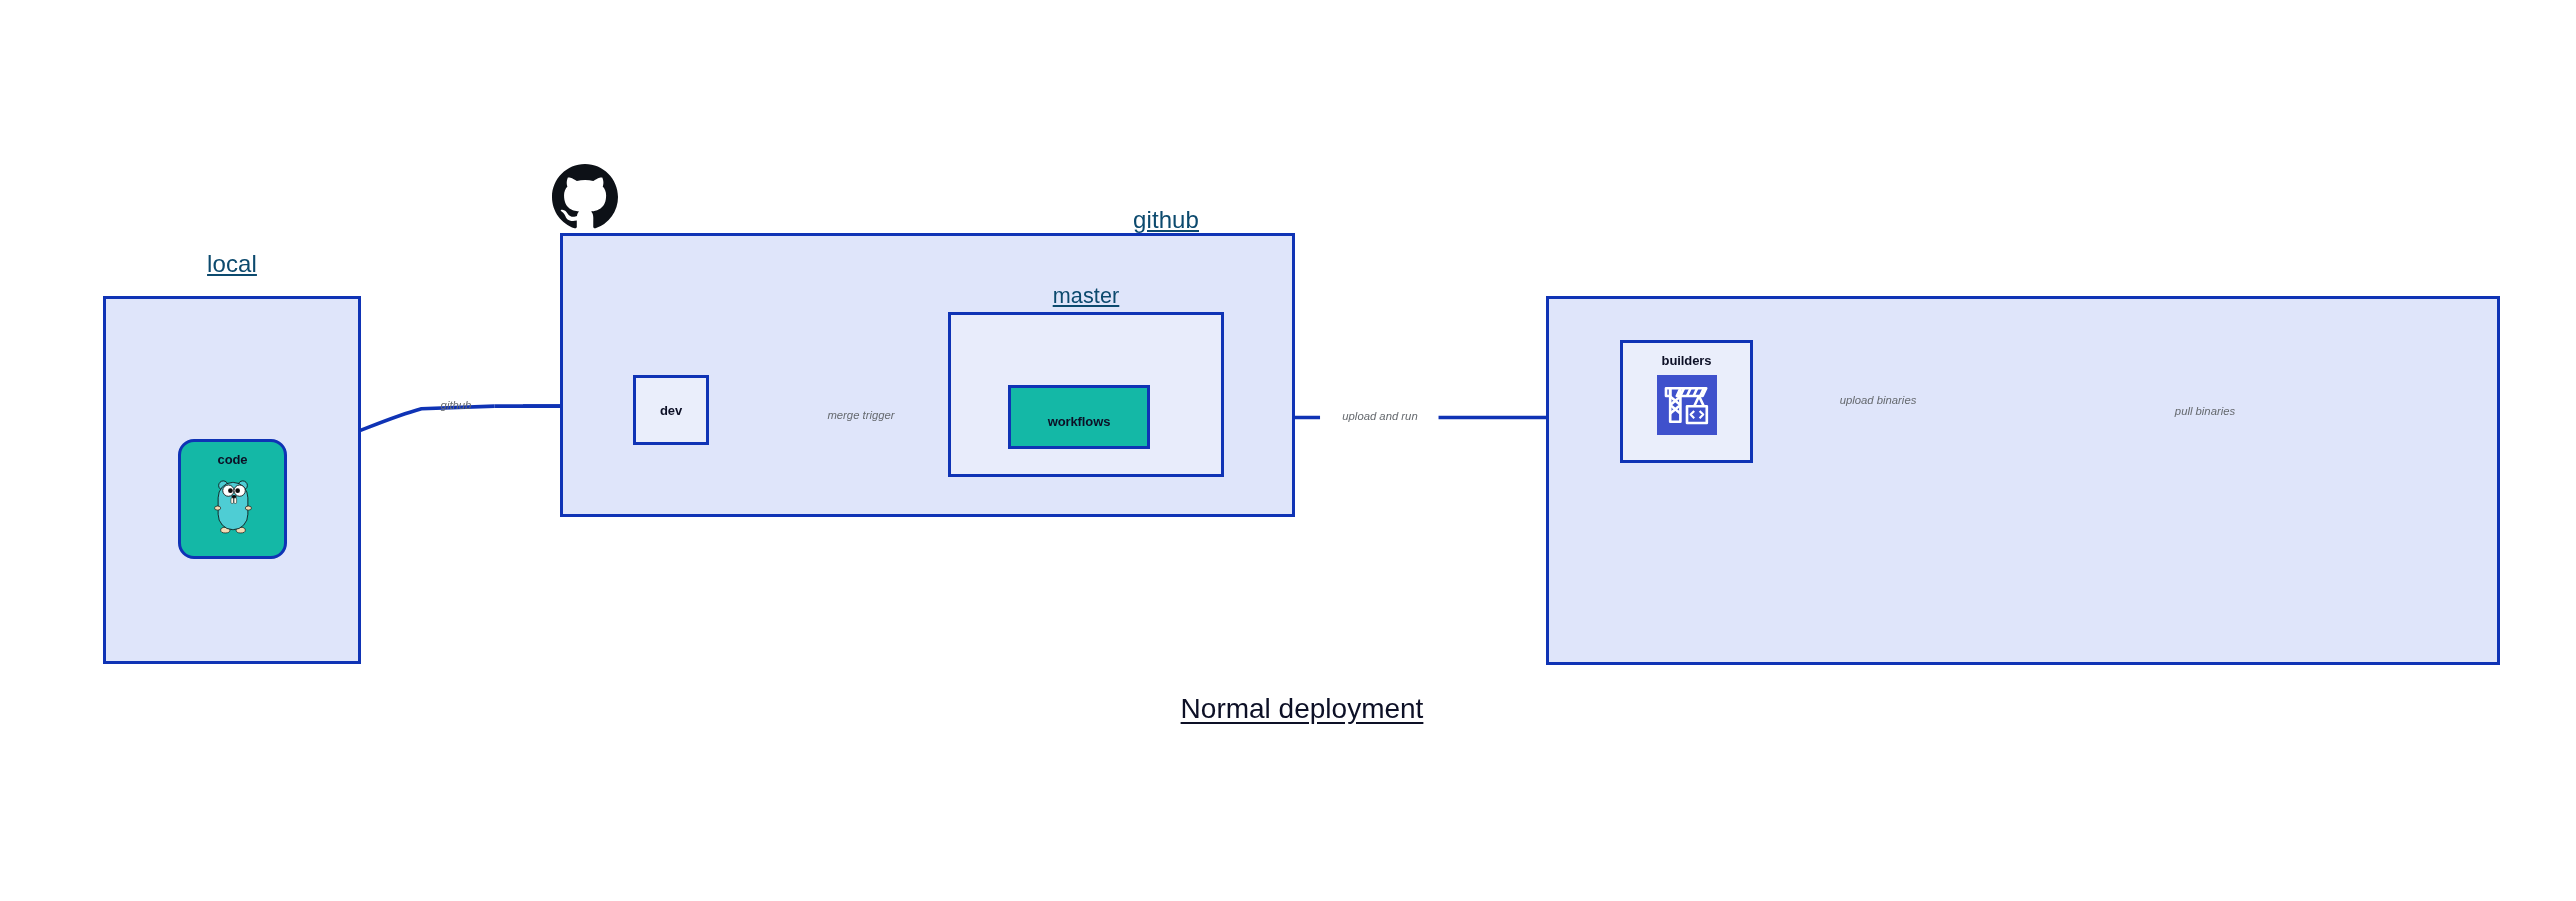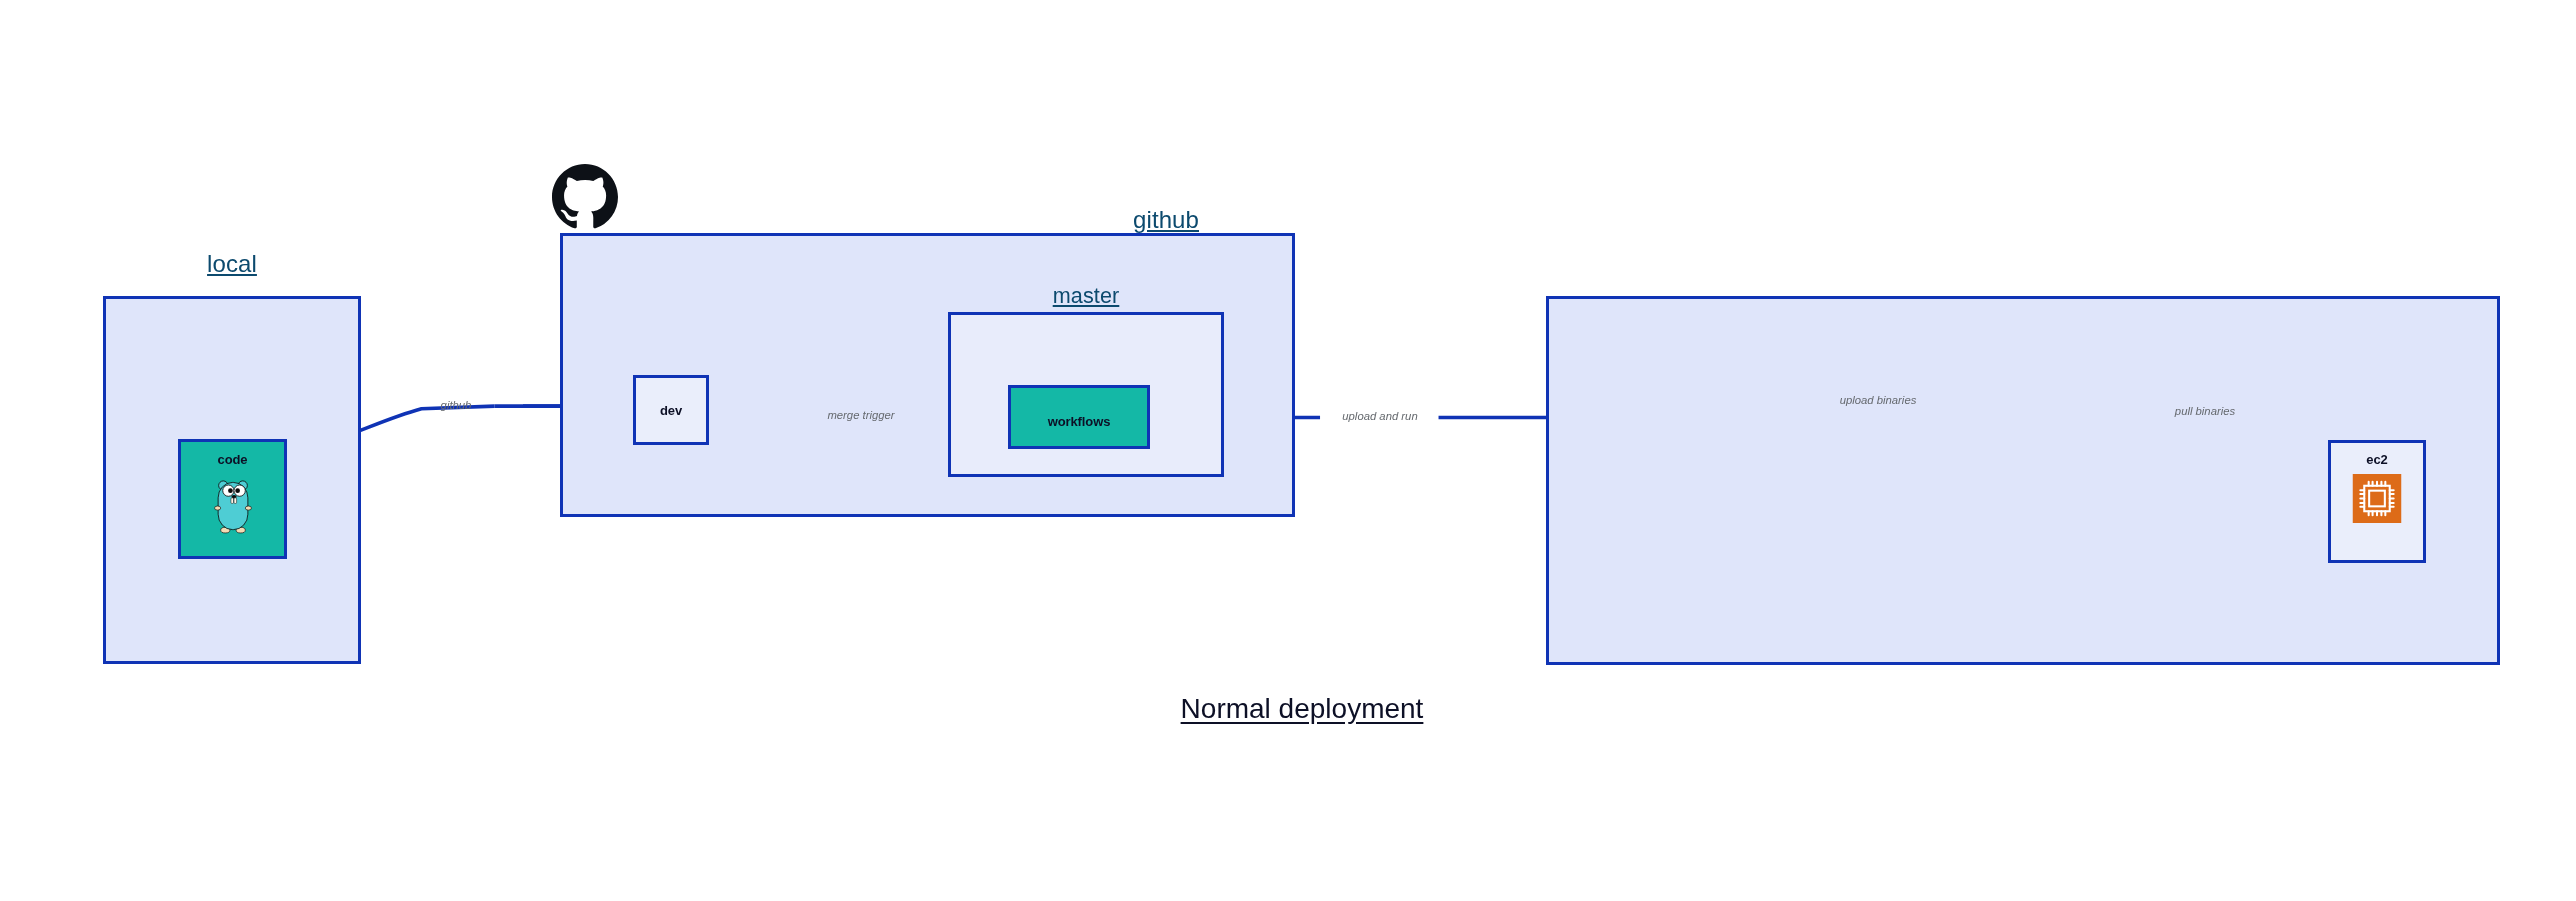--- a/index.html
+++ b/index.html
@@ -149,21 +149,21 @@
     <g>
       <path d="M4077,800 C4140,796 4180,806 4228,815" fill="none" stroke="#0f33b5" stroke-width="7"></path>
       <path d="M4331,834 C4390,860 4430,896 4494,934" fill="none" stroke="#0f33b5" stroke-width="7" marker-end="url(#arrowhead)"></path>
     </g>
   </svg>
 
   <div class="group-label" style="left:103px; top:250px; width:258px;">local</div>
 
   <div class="group-box" style="left:103px; top:296px; width:258px; height:368px;"></div>
 
-  <div class="node-box white" style="left:178px; top:439px; width:109px; height:120px;">
+  <div class="node-box white" style="left:178px; top:439px; width:109px; height:120px;border-radius:16px;">
     <div class="node-title" style="top:10.3px;">code</div>
     <div class="node-icon" style="top:34px; width:40px; height:58px;">
       <svg viewBox="0 0 78 112" width="40" height="58">
 
         <ellipse cx="20" cy="18" rx="9" ry="9" fill="#4ecdd4" stroke="#0b0b0b" stroke-width="1.6"></ellipse>
         <ellipse cx="58" cy="18" rx="9" ry="9" fill="#4ecdd4" stroke="#0b0b0b" stroke-width="1.6"></ellipse>
 
         <ellipse cx="24" cy="105" rx="9" ry="5.5" fill="#f4dcb4" stroke="#0b0b0b" stroke-width="1.3"></ellipse>
         <ellipse cx="54" cy="105" rx="9" ry="5.5" fill="#f4dcb4" stroke="#0b0b0b" stroke-width="1.3"></ellipse>
 
@@ -207,43 +207,46 @@
 
   <div class="sub-box" style="left:948px; top:312px; width:276px; height:165px;"></div>
 
   <div class="node-box white" style="left:1008px; top:385px; width:142px; height:64px;">
     <div class="node-title centered" style="margin-top:4.1px;">workflows</div>
   </div>
 
 
   <div class="group-box" style="left:1546px; top:296px; width:954px; height:369px;"></div>
 
-
-
-  <div class="node-box" style="left:2328px; top:440px; width:98px; height:123px;">
-    <div class="node-title" style="top:9.3px;">ec2</div>
-    <div class="node-icon" style="top:31px; width:49px; height:49px;">
-      <svg viewBox="0 0 100 100" width="49" height="49">
-        <rect x="0" y="0" width="100" height="100" fill="#dd6b18"></rect>
-        <g fill="none" stroke="#ffffff" stroke-width="4.2" stroke-linecap="round">
-          <rect x="24" y="24" width="52" height="52"></rect>
-          <rect x="34" y="34" width="32" height="32"></rect>
-
-          <path d="M33 24 L33 16 M41 24 L41 16 M50 24 L50 16 M59 24 L59 16 M67 24 L67 16"></path>
-
-          <path d="M33 76 L33 84 M41 76 L41 84 M50 76 L50 84 M59 76 L59 84 M67 76 L67 84"></path>
-
-          <path d="M24 33 L16 33 M24 41 L16 41 M24 50 L16 50 M24 59 L16 59 M24 67 L16 67"></path>
-
-          <path d="M76 33 L84 33 M76 41 L84 41 M76 50 L84 50 M76 59 L84 59 M76 67 L84 67"></path>
+  <div class="node-box" style="left:1620px; top:340px; width:133px; height:123px;">
+    <div class="node-title" style="top:10.3px;">builders</div>
+    <div class="node-icon" style="top:32px; width:60px; height:60px;">
+      <svg viewBox="0 0 100 100" width="60" height="60">
+        <rect x="0" y="0" width="100" height="100" fill="#3f51cc"></rect>
+        <g fill="none" stroke="#ffffff" stroke-width="4.4" stroke-linejoin="round">
+
+          <rect x="22" y="22" width="17" height="56"></rect>
+          <path d="M22 36 L39 50 M39 36 L22 50 M22 50 L39 64 M39 50 L22 64"></path>
+
+          <rect x="15" y="22" width="7" height="13"></rect>
+
+          <path d="M39 22 L82 22 L76 35 L33 35 Z"></path>
+          <path d="M45 22 L39 35 M56 22 L50 35 M67 22 L61 35 M78 22 L72 35"></path>
+
+          <path d="M70 35 L62 52 M70 35 L78 52"></path>
+
+          <rect x="50" y="52" width="33" height="28"></rect>
+          <path d="M62 60 L56 66 L62 72 M71 60 L77 66 L71 72" stroke-width="3.6"></path>
         </g>
       </svg>
     </div>
   </div>
 
+
+
   <div class="edge-label" style="left:456px; top:406px;">github</div>
 
   <div class="edge-label" style="left:861px; top:416px;">merge trigger</div>
 
   <div class="edge-label" style="left:1380px; top:417px;">upload and run</div>
 
   <div class="edge-label" style="left:1878px; top:401px;">upload binaries</div>
 
   <div class="edge-label" style="left:2205px; top:412px;">pull binaries</div>
 

